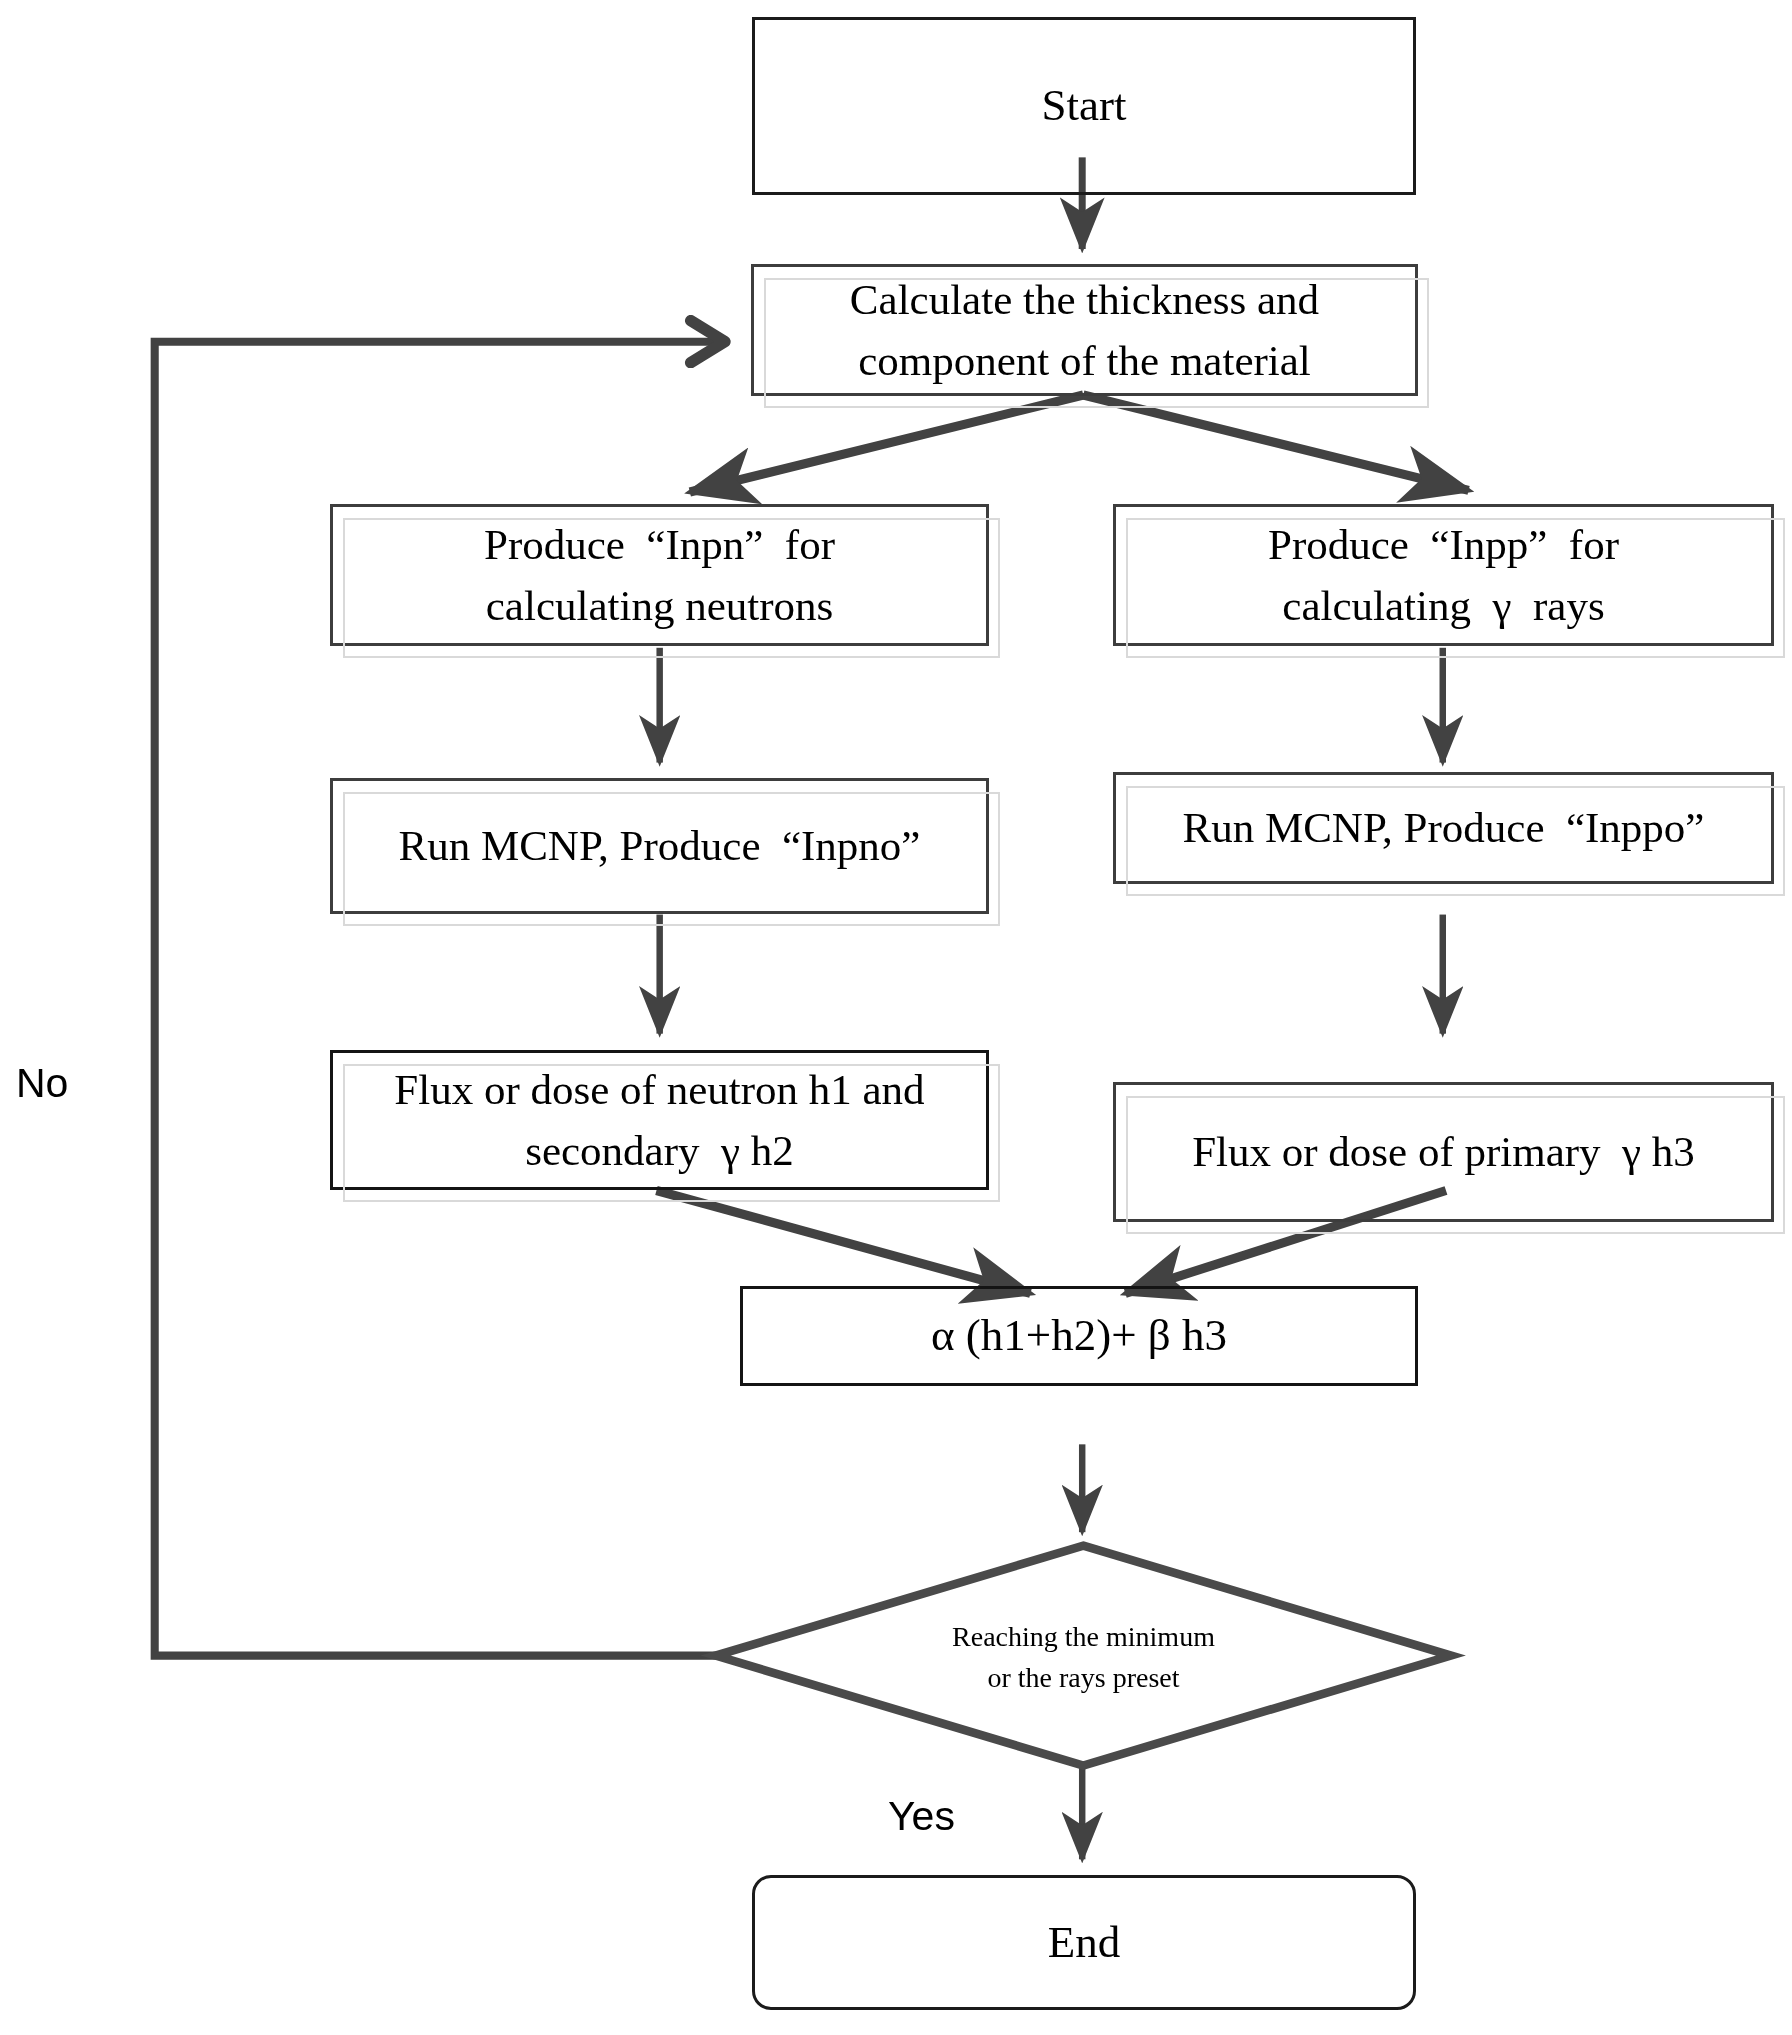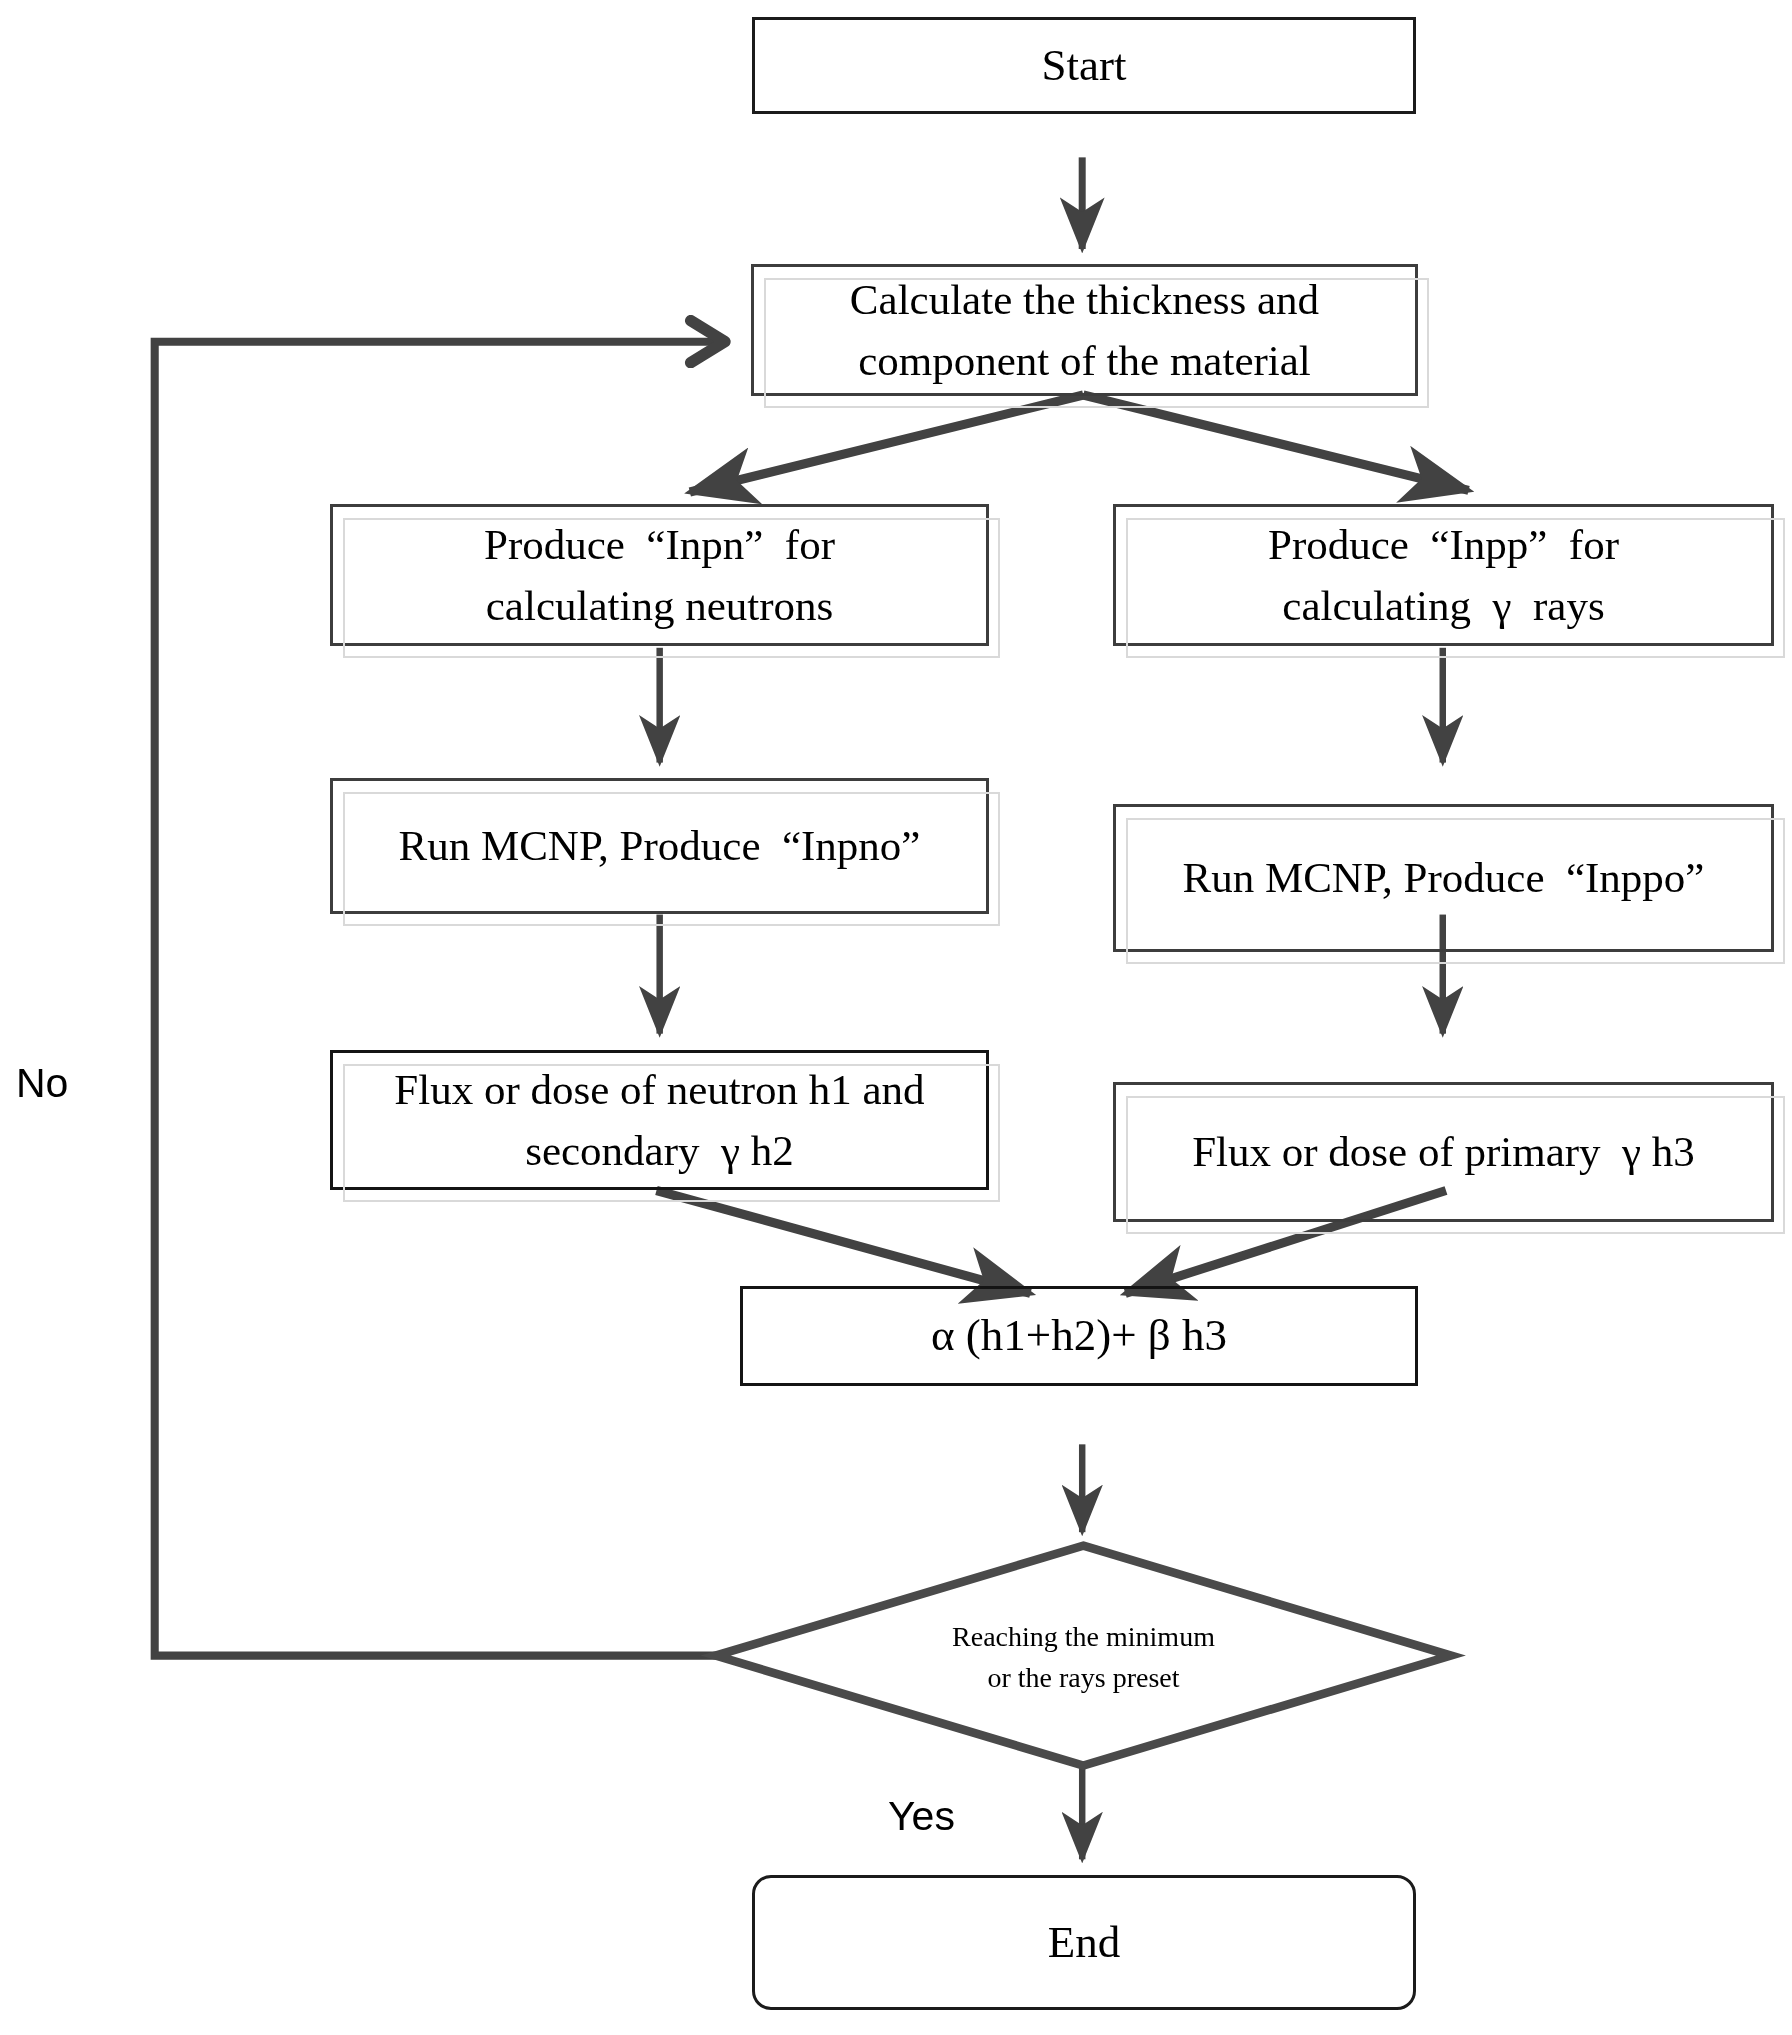--- a/index.html
+++ b/index.html
@@ -96,21 +96,21 @@
 
     <path d="M2008 2680 L2008 2843" fill="none" stroke-width="12" marker-end="url(#stealth)" stroke="#424242"></path>
 
     <path d="M2008 3278 L2008 3450" fill="none" stroke-width="12" marker-end="url(#stealth)" stroke="#424242"></path>
 
     <path d="M1330 3072 L287 3072 L287 634 L1345 634" fill="none" stroke-width="15" stroke-linejoin="miter" marker-end="url(#chevron)" stroke="#424242"></path>
 
     <polygon points="2010,2868 2692,3072 2010,3276 1328,3072" fill="#ffffff" stroke-width="16" stroke="#4a4a4a" stroke-linejoin="miter"></polygon>
   </svg>
 
-  <div class="box b-dark big" style="left:752px; top:17px; width:664px; height:97px;">
+  <div class="box b-dark big" style="left:752px; top:17px; width:664px; height:178px;">
     <div>Start</div>
   </div>
 
   <div class="box b-mid shadowed" style="left:751px; top:264px; width:667px; height:132px;">
     <div>Calculate the thickness and</div>
     <div>component of the material</div>
   </div>
 
   <div class="box b-mid shadowed" style="left:330px; top:504px; width:659px; height:142px;">
     <div>Produce &nbsp;“Inpn”&nbsp; for</div>
@@ -119,21 +119,21 @@
 
   <div class="box b-mid shadowed" style="left:1113px; top:504px; width:661px; height:142px;">
     <div>Produce &nbsp;“Inpp”&nbsp; for</div>
     <div>calculating &nbsp;γ&nbsp; rays</div>
   </div>
 
   <div class="box b-mid shadowed" style="left:330px; top:778px; width:659px; height:136px;">
     <div>Run MCNP, Produce &nbsp;“Inpno”</div>
   </div>
 
-  <div class="box b-mid shadowed" style="left:1113px; top:804px; width:661px; height:148px;text-align:right;">
+  <div class="box b-mid shadowed" style="left:1113px; top:772px; width:661px; height:112px;text-align:right;">
     <div>Run MCNP, Produce &nbsp;“Inppo”</div>
   </div>
 
   <div class="box b-black shadowed" style="left:330px; top:1050px; width:659px; height:140px;">
     <div>Flux or dose of neutron h1 and</div>
     <div>secondary &nbsp;γ h2</div>
   </div>
 
   <div class="box b-mid shadowed" style="left:1113px; top:1050px; width:661px; height:140px;margin-top:32px;">
     <div>Flux or dose of primary &nbsp;γ h3</div>

